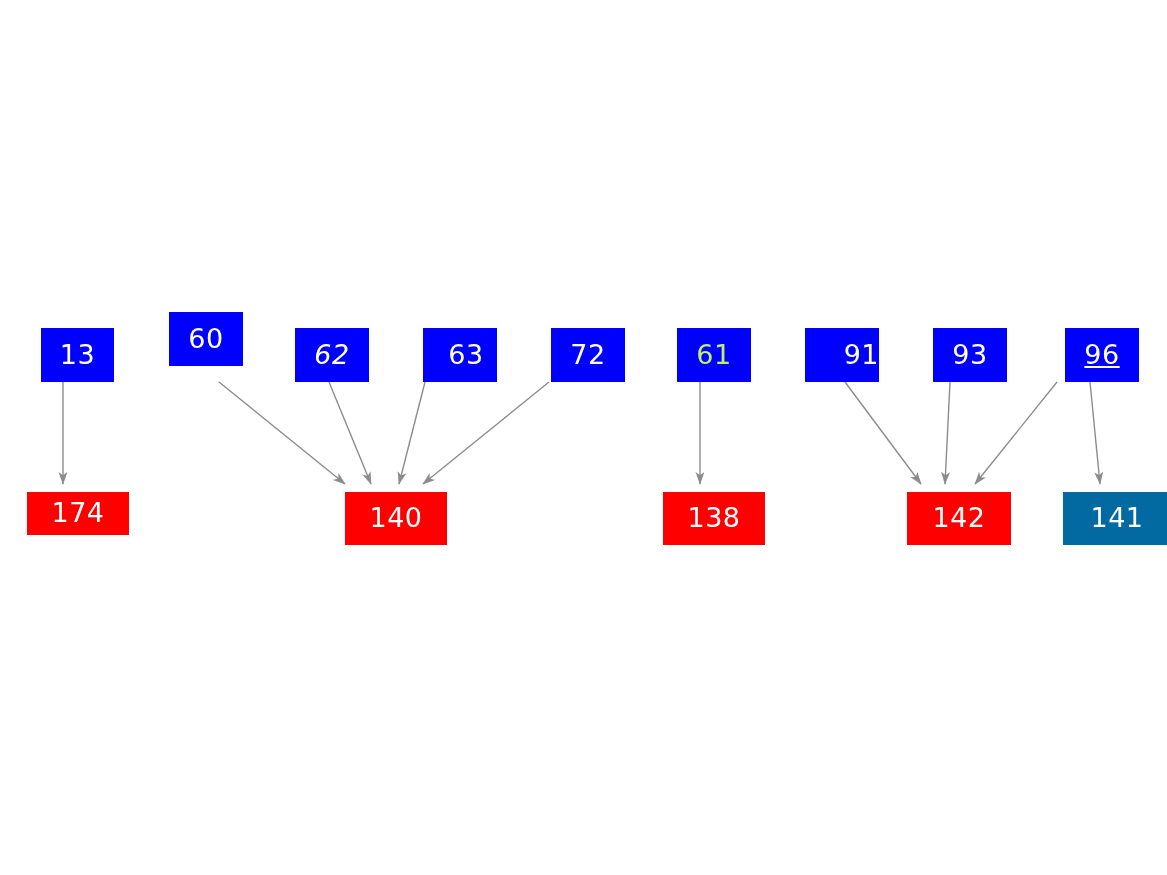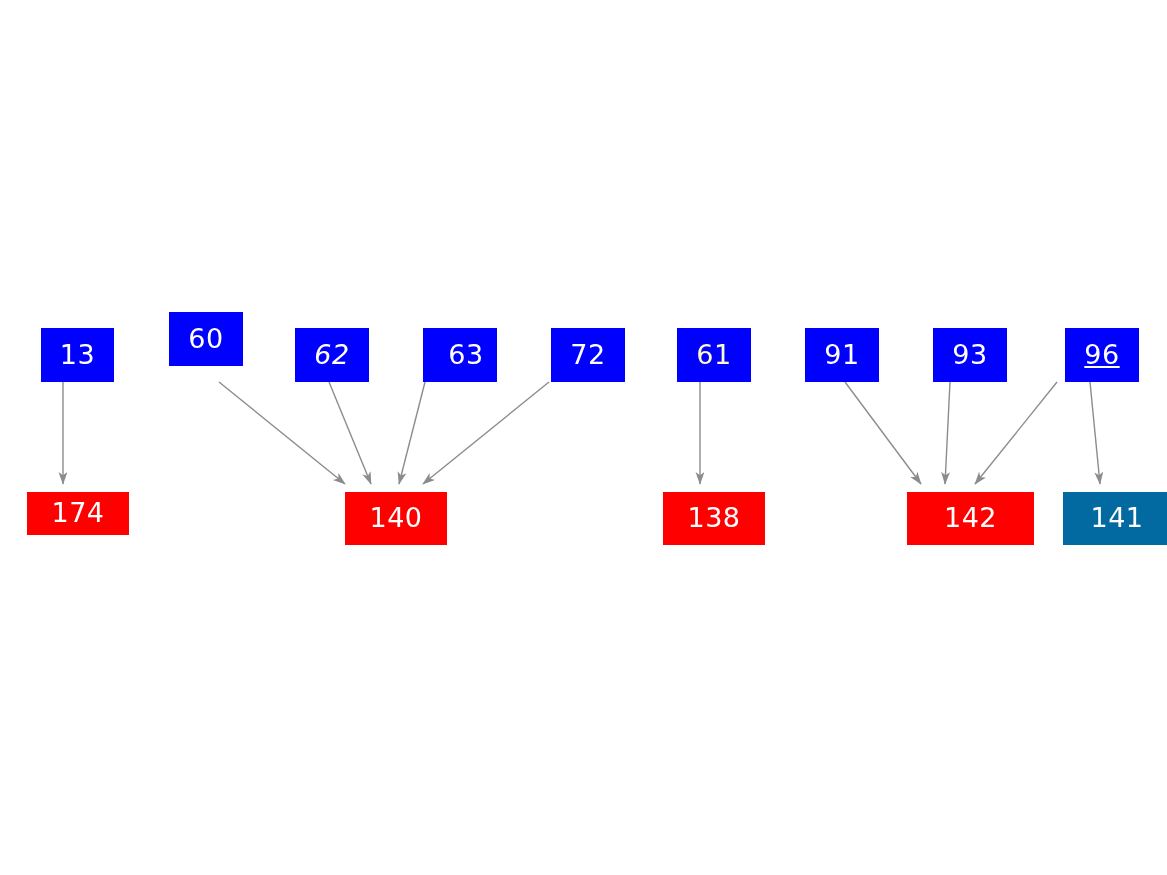--- a/index.html
+++ b/index.html
@@ -79,42 +79,42 @@
       </div>
       <div class="node" style="left: 281px; top: 328px; width: 74px; height: 54px; background: rgb(0, 0, 255); color: rgb(255, 255, 255); font-style: italic;">
         <span class="node-label">62</span>
       </div>
       <div class="node" style="left: 409px; top: 328px; width: 74px; height: 54px; background: rgb(0, 0, 255); color: rgb(255, 255, 255); padding-left: 12px;">
         <span class="node-label">63</span>
       </div>
       <div class="node" style="left: 537px; top: 328px; width: 74px; height: 54px; background: rgb(0, 0, 255); color: rgb(255, 255, 255);">
         <span class="node-label">72</span>
       </div>
-      <div class="node" style="left: 663px; top: 328px; width: 74px; height: 54px; background: rgb(0, 0, 255); color: #fef9c3;">
+      <div class="node" style="left: 663px; top: 328px; width: 74px; height: 54px; background: rgb(0, 0, 255); color: #bef264;">
         <span class="node-label">61</span>
       </div>
-      <div class="node" style="left: 791px; top: 328px; width: 74px; height: 54px; background: rgb(0, 0, 255); color: rgb(255, 255, 255);">
+      <div class="node" style="left: 791px; top: 328px; width: 74px; height: 54px; background: rgb(0, 0, 255); color: rgb(255, 255, 255); justify-content: flex-end;">
         <span class="node-label">91</span>
       </div>
       <div class="node" style="left: 919px; top: 328px; width: 74px; height: 54px; background: rgb(0, 0, 255); color: rgb(255, 255, 255);">
         <span class="node-label">93</span>
       </div>
       <div class="node" style="left: 1051px; top: 328px; width: 74px; height: 54px; background: rgb(0, 0, 255); color: rgb(255, 255, 255); text-decoration: underline;">
         <span class="node-label">96</span>
       </div>
       <div class="node" style="left: 13px; top: 492px; width: 102px; height: 43px; background: rgb(255, 0, 0); color: rgb(255, 255, 255);">
         <span class="node-label">174</span>
       </div>
       <div class="node" style="left: 331px; top: 492px; width: 102px; height: 53px; background: rgb(255, 0, 0); color: rgb(255, 255, 255);">
         <span class="node-label">140</span>
       </div>
       <div class="node" style="left: 649px; top: 492px; width: 102px; height: 53px; background: rgb(255, 0, 0); color: rgb(255, 255, 255);">
         <span class="node-label">138</span>
       </div>
-      <div class="node" style="left: 893px; top: 492px; width: 127px; height: 53px; background: rgb(255, 0, 0); color: rgb(255, 255, 255);">
+      <div class="node" style="left: 893px; top: 492px; width: 104px; height: 53px; background: rgb(255, 0, 0); color: rgb(255, 255, 255);">
         <span class="node-label">142</span>
       </div>
       <div class="node" style="left: 1049px; top: 492px; width: 108px; height: 53px; background: #0369a1; color: rgb(255, 255, 255);">
         <span class="node-label">141</span>
       </div>
     </div>
 
 </div>
 
 </body></html>

